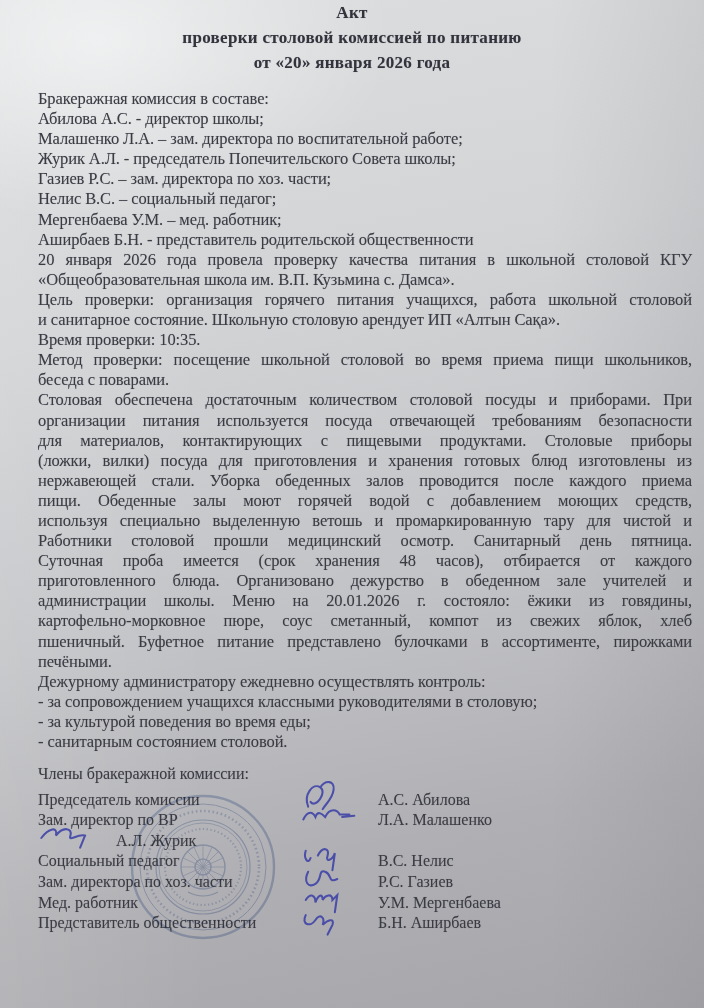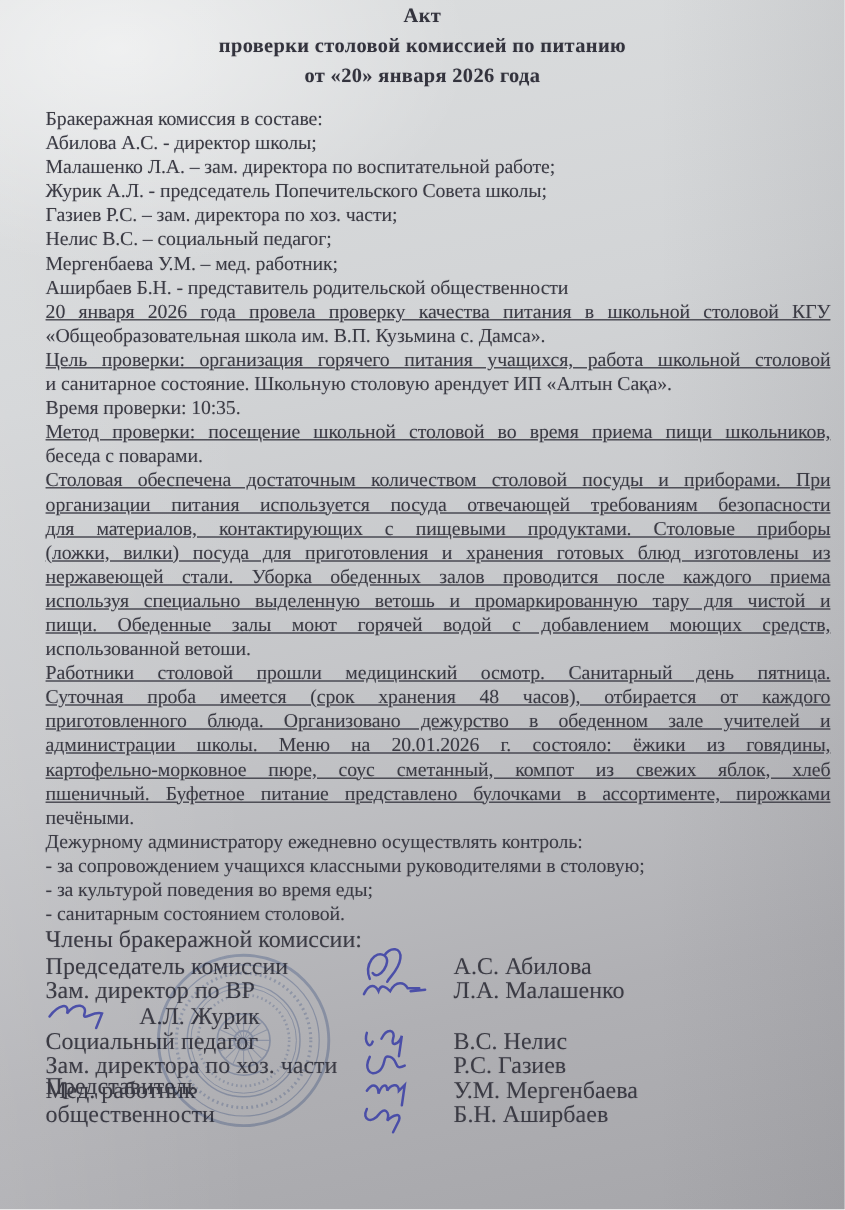--- a/index.html
+++ b/index.html
@@ -38,27 +38,26 @@
   }
   .line {
     line-height: 20.1px;
     text-align: left;
     letter-spacing: -0.1px;
     white-space: normal;
   }
   .line.stretch {
     text-align: justify;
     text-align-last: justify;
-    text-decoration: underline;
   }
   .sig-section {
     position: relative;
     z-index: 1;
-    margin: 1px 28px 0 38px;
-    font-size: 20px;
+    margin: 12px 28px 0 38px;
+    font-size: 16px;
   }
   .sig-heading { line-height: 20px; margin-bottom: 4px; }
   .sig-row {
     display: flex;
     align-items: flex-end;
     height: 20.6px;
   }
   .sig-role { flex: 0 0 262px; }
   .sig-ink {
     flex: 0 0 78px;
@@ -107,23 +106,22 @@
         <div class="line stretch">Цель проверки: организация горячего питания учащихся, работа школьной столовой</div>
         <div class="line">и санитарное состояние. Школьную столовую арендует ИП «Алтын Сақа».</div>
         <div class="line">Время проверки: 10:35.</div>
         <div class="line stretch">Метод проверки: посещение школьной столовой во время приема пищи школьников,</div>
         <div class="line">беседа с поварами.</div>
         <div class="line stretch">Столовая обеспечена достаточным количеством столовой посуды и приборами. При</div>
         <div class="line stretch">организации питания используется посуда отвечающей требованиям безопасности</div>
         <div class="line stretch">для материалов, контактирующих с пищевыми продуктами. Столовые приборы</div>
         <div class="line stretch">(ложки, вилки) посуда для приготовления и хранения готовых блюд изготовлены из</div>
         <div class="line stretch">нержавеющей стали. Уборка обеденных залов проводится после каждого приема</div>
+        <div class="line stretch">пищи. Обеденные залы моют горячей водой с добавлением моющих средств,</div>
         <div class="line stretch">используя специально выделенную ветошь и промаркированную тару для чистой и</div>
-        <div class="line stretch">пищи. Обеденные залы моют горячей водой с добавлением моющих средств,</div>
-        <div class="line">использованной ветоши.</div>
         <div class="line stretch">Работники столовой прошли медицинский осмотр. Санитарный день пятница.</div>
         <div class="line stretch">Суточная проба имеется (срок хранения 48 часов), отбирается от каждого</div>
         <div class="line stretch">приготовленного блюда. Организовано дежурство в обеденном зале учителей и</div>
         <div class="line stretch">администрации школы. Меню на 20.01.2026 г. состояло: ёжики из говядины,</div>
         <div class="line stretch">картофельно-морковное пюре, соус сметанный, компот из свежих яблок, хлеб</div>
         <div class="line stretch">пшеничный. Буфетное питание представлено булочками в ассортименте, пирожками</div>
         <div class="line">печёными.</div>
         <div class="line">Дежурному администратору ежедневно осуществлять контроль:</div>
         <div class="line">- за сопровождением учащихся классными руководителями в столовую;</div>
         <div class="line">- за культурой поведения во время еды;</div>

